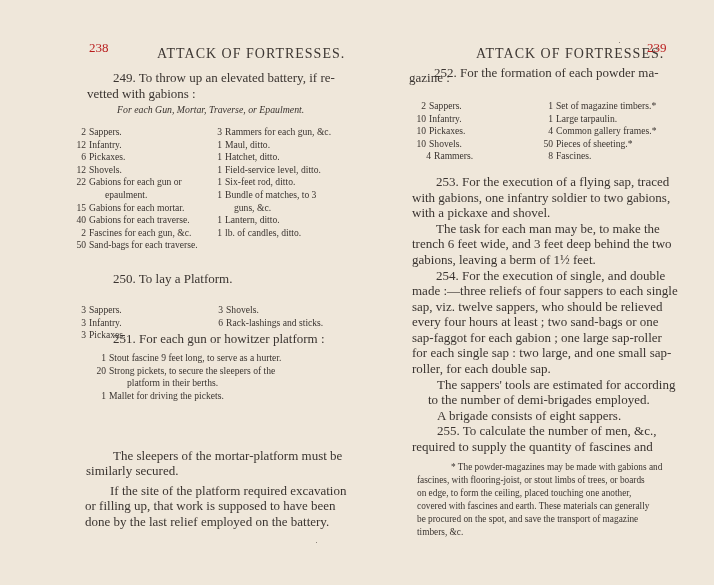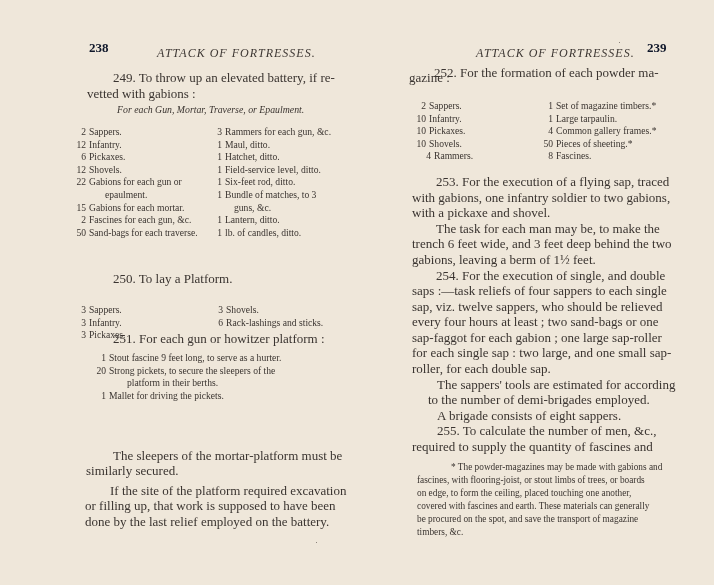--- a/index.html
+++ b/index.html
@@ -2,22 +2,22 @@
 <html><head>
 <meta charset="utf-8">
 <style>
   html,body{margin:0;padding:0;}
   body{width:714px;height:585px;background:#efe7da;overflow:hidden;position:relative;
        font-family:"Liberation Serif","DejaVu Serif",serif;color:#3a3430;}
   .page{position:absolute;top:0;height:585px;}
   #left{left:0;width:357px;}
   #right{left:357px;width:357px;}
   .abs{position:absolute;white-space:nowrap;}
-  .pnum{font-size:13px;color:#0f172a;font-weight:bold;}
-  .runhead{font-size:12px;letter-spacing:1px;color:#3d3733;font-style:italic;}
+  .pnum{font-size:13px;color:#b91c1c;}
+  .runhead{font-size:14px;letter-spacing:1px;color:#3d3733;}
   .para{font-size:13px;line-height:15.6px;color:#3a3430;}
   .italic-sub{font-style:italic;font-size:9.8px;color:#3a3430;}
   .list{font-size:9.6px;line-height:12.6px;color:#3a3430;}
   .list .row{display:flex;}
   .list .num{display:inline-block;width:18px;text-align:right;margin-right:3px;}
   .list .cont{padding-left:21px;}
   .foot{font-size:9.3px;line-height:12.2px;color:#3a3430;}
   .dot{position:absolute;width:1px;height:1px;background:#8a827a;}
 </style>
 </head>
@@ -51,20 +51,24 @@
     <div class="row">
         <span class="num">22</span>
         <span>Gabions for each gun or</span>
       </div>
     <div class="cont" style="padding-left:37px;">epaulment.</div>
     <div class="row">
         <span class="num">15</span>
         <span>Gabions for each mortar.</span>
       </div>
     <div class="row">
+        <span class="num">40</span>
+        <span>Gabions for each traverse.</span>
+      </div>
+    <div class="row">
         <span class="num">2</span>
         <span>Fascines for each gun, &amp;c.</span>
       </div>
     <div class="row">
         <span class="num">50</span>
         <span>Sand-bags for each traverse.</span>
       </div>
   </div>
 
   <div class="abs list" style="left:204px;top:126px;width:150px;">
@@ -208,21 +212,21 @@
   </div>
 
   <div class="abs para" style="left:79px;top:174px;">253. For the execution of a flying sap, traced</div>
   <div class="abs para" style="left:55px;top:190px;">with gabions, one infantry soldier to two gabions,</div>
   <div class="abs para" style="left:55px;top:205px;">with a pickaxe and shovel.</div>
   <div class="abs para" style="left:79px;top:221px;">The task for each man may be, to make the</div>
   <div class="abs para" style="left:55px;top:236px;">trench 6 feet wide, and 3 feet deep behind the two</div>
   <div class="abs para" style="left:55px;top:252px;">gabions, leaving a berm of 1½ feet.</div>
 
   <div class="abs para" style="left:79px;top:268px;">254. For the execution of single, and double</div>
-  <div class="abs para" style="left:55px;top:283px;">saps :—task reliefs of four sappers to each single</div>
+  <div class="abs para" style="left:55px;top:283px;">made :—three reliefs of four sappers to each single</div>
   <div class="abs para" style="left:55px;top:299px;">sap, viz. twelve sappers, who should be relieved</div>
   <div class="abs para" style="left:55px;top:314px;">every four hours at least ; two sand-bags or one</div>
   <div class="abs para" style="left:55px;top:330px;">sap-faggot for each gabion ; one large sap-roller</div>
   <div class="abs para" style="left:55px;top:345px;">for each single sap : two large, and one small sap-</div>
   <div class="abs para" style="left:55px;top:361px;">roller, for each double sap.</div>
   <div class="abs para" style="left:80px;top:377px;">The sappers' tools are estimated for according</div>
   <div class="abs para" style="left:71px;top:392px;text-align:center;">to the number of demi-brigades employed.</div>
   <div class="abs para" style="left:80px;top:408px;">A brigade consists of eight sappers.</div>
 
   <div class="abs para" style="left:80px;top:423px;">255. To calculate the number of men, &amp;c.,</div>

